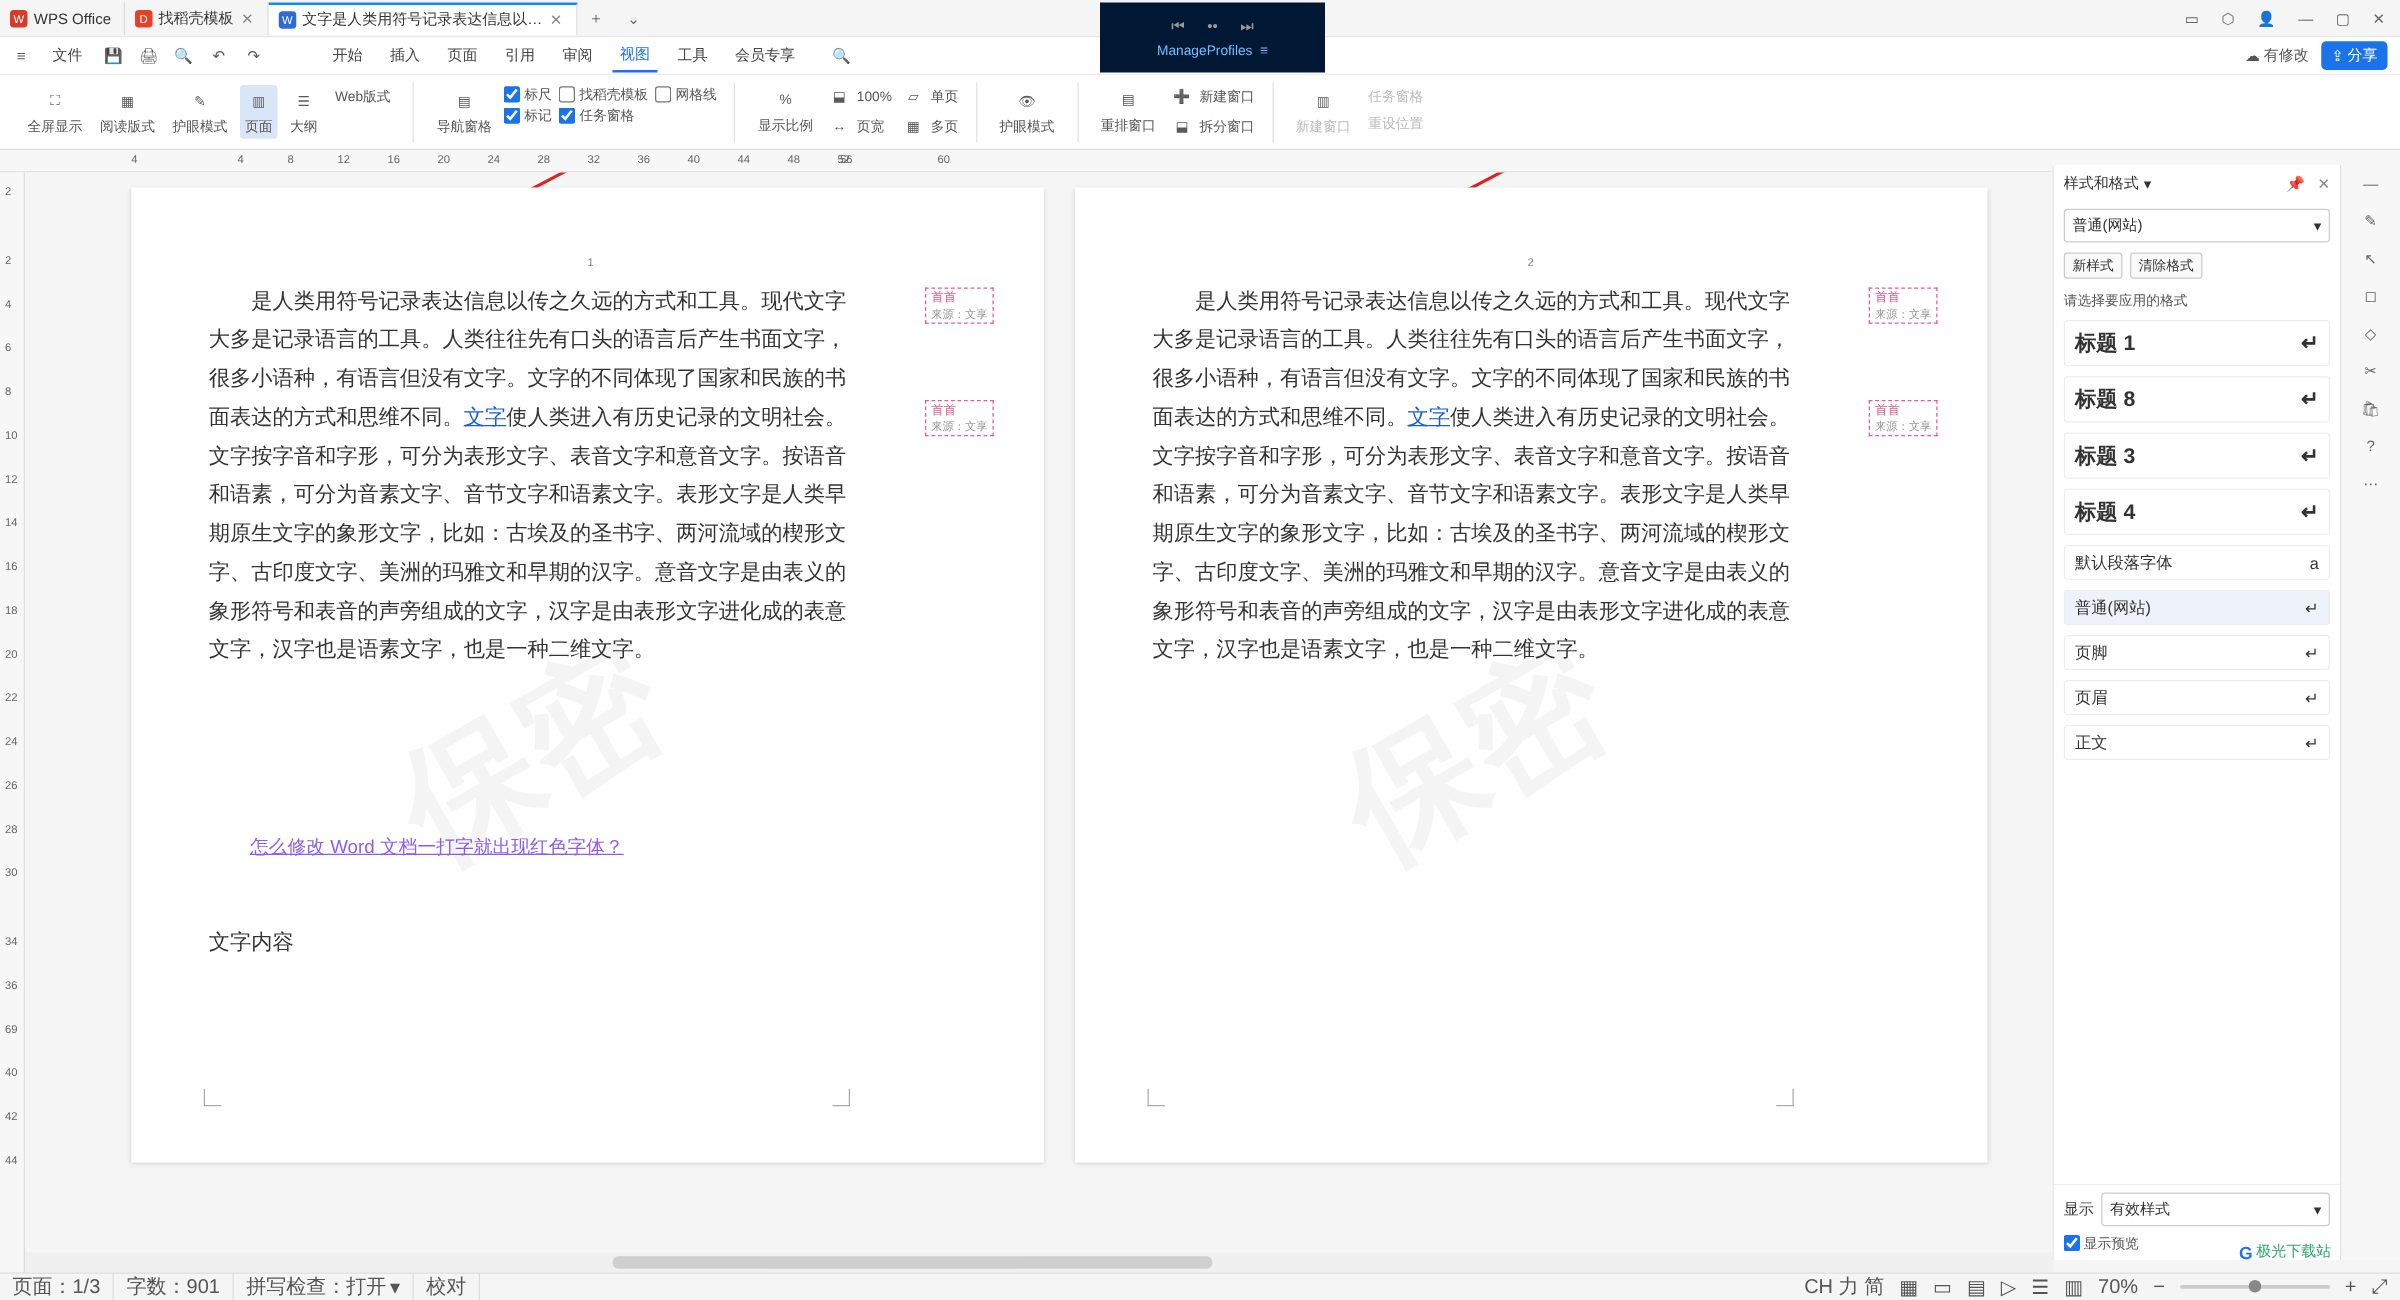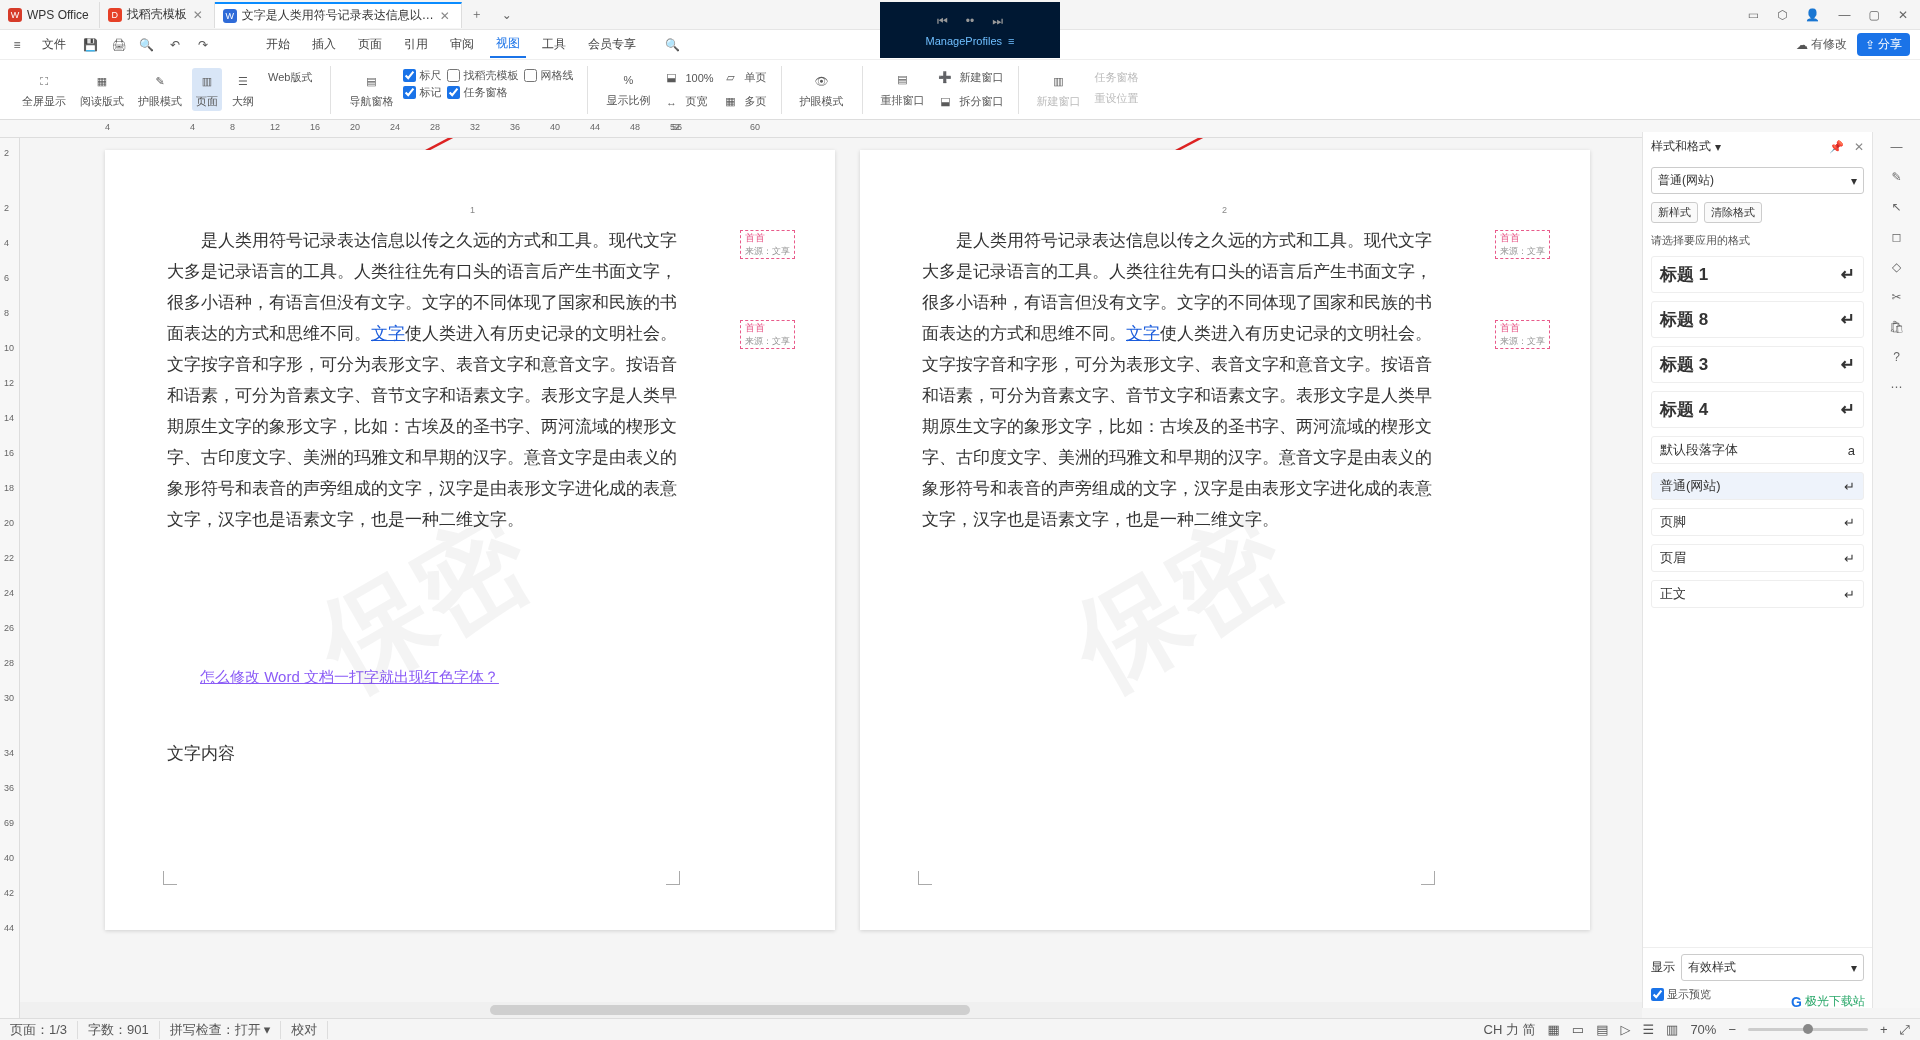--- a/index.html
+++ b/index.html
@@ -58,21 +58,21 @@
   .panel-head .sp{margin-left:auto;display:flex;gap:10px;color:#888}
   .panel-body{padding:6px 8px;display:flex;flex-direction:column;gap:8px;overflow:auto}
   .sel{border:1px solid #ccc;border-radius:3px;padding:4px 6px;display:flex;align-items:center;justify-content:space-between}
   .mini-btn{border:1px solid #ccc;border-radius:3px;padding:2px 6px;font-size:11px;background:#fafafa}
   .panel-label{font-size:11px;color:#555;margin-top:2px}
   .style-item{display:flex;align-items:center;justify-content:space-between;border:1px solid #eee;border-radius:3px;padding:4px 8px;font-size:13px}
   .style-item.big{font-size:17px;font-weight:700;padding:6px 8px}
   .style-item.sel1{background:#eef3fb}
   .sidebar{position:absolute;right:0;top:132px;width:48px;bottom:32px;background:#f7f7f7;border-left:1px solid #e4e4e4;display:flex;flex-direction:column;align-items:center;gap:16px;padding-top:8px;color:#666}
   .panel-foot{margin-top:auto;padding:6px 8px;border-top:1px solid #eee;display:flex;flex-direction:column;gap:6px}
-  .statusbar{position:absolute;bottom:0;height:22px;left:0;right:0;background:#f5f5f5;border-top:1px solid #ddd;display:flex;align-items:center;font-size:13px;color:#555}
+  .statusbar{position:absolute;bottom:0;height:22px;left:0;right:0;background:#f5f5f5;border-top:1px solid #ddd;display:flex;align-items:center;font-size:16px;color:#555}
   .statusbar .sec{padding:0 10px;border-right:1px solid #ddd;display:flex;align-items:center;gap:3px}
   .status-right{margin-left:auto;display:flex;align-items:center;gap:12px;padding-right:10px}
   .slider{width:120px;height:3px;background:#ccc;position:relative;border-radius:2px}
   .slider .knob{position:absolute;left:55px;top:-4px;width:10px;height:10px;border-radius:50%;background:#888}
   .hscroll{position:absolute;bottom:22px;left:20px;right:278px;height:16px;background:#f0f0f0;display:flex;align-items:center}
   .hscroll .th{position:absolute;left:470px;width:480px;height:10px;background:#cfcfcf;border-radius:5px;top:3px}
   .logo{position:absolute;right:55px;bottom:30px;font-size:12px;color:#2aa86a;z-index:5;display:flex;align-items:center;gap:3px}
   .logo b{color:#1a73e8;font-size:14px}
 </style>
 </head>

